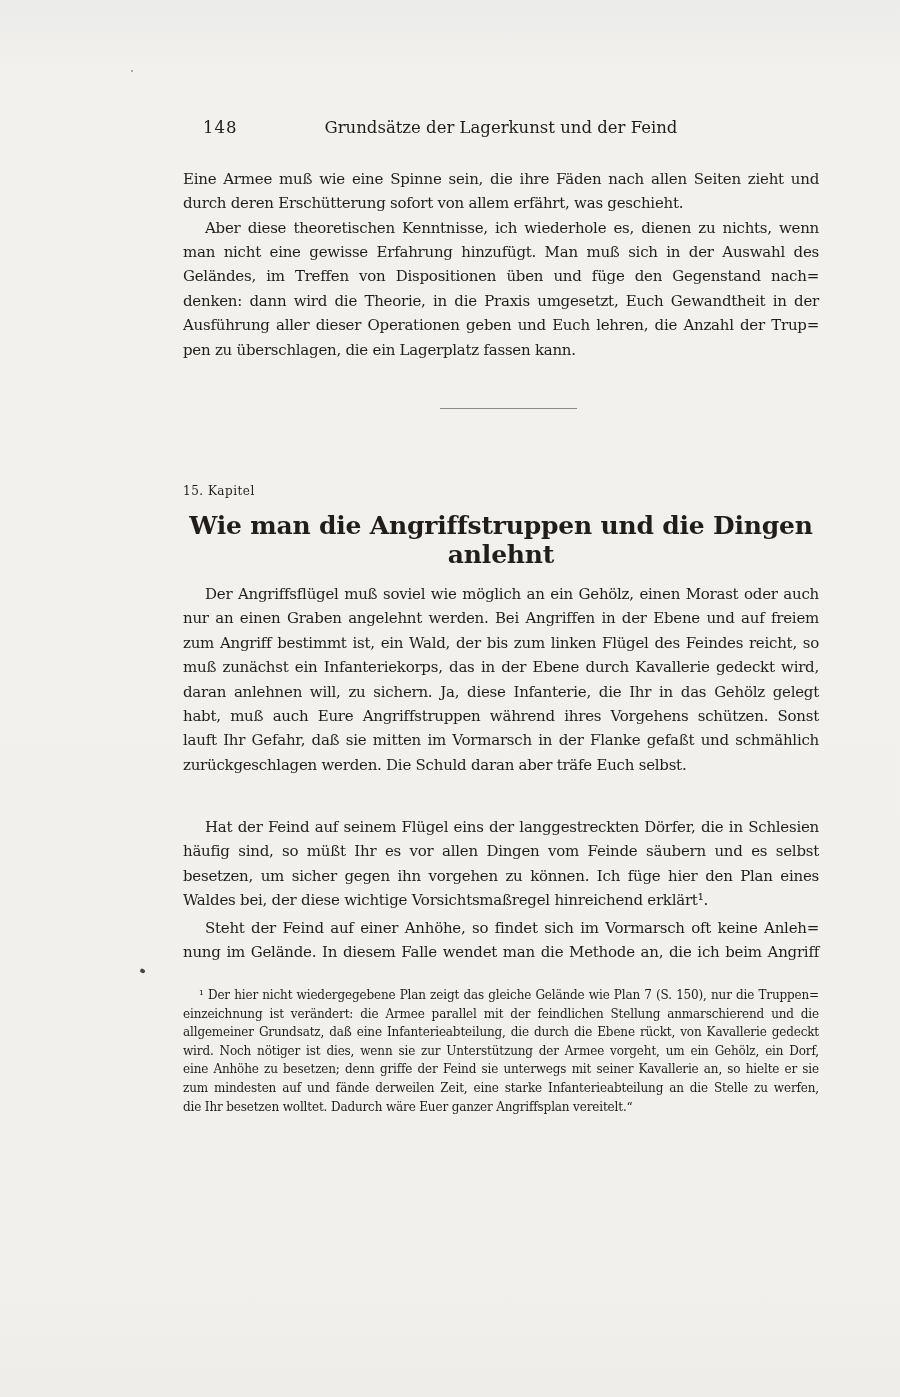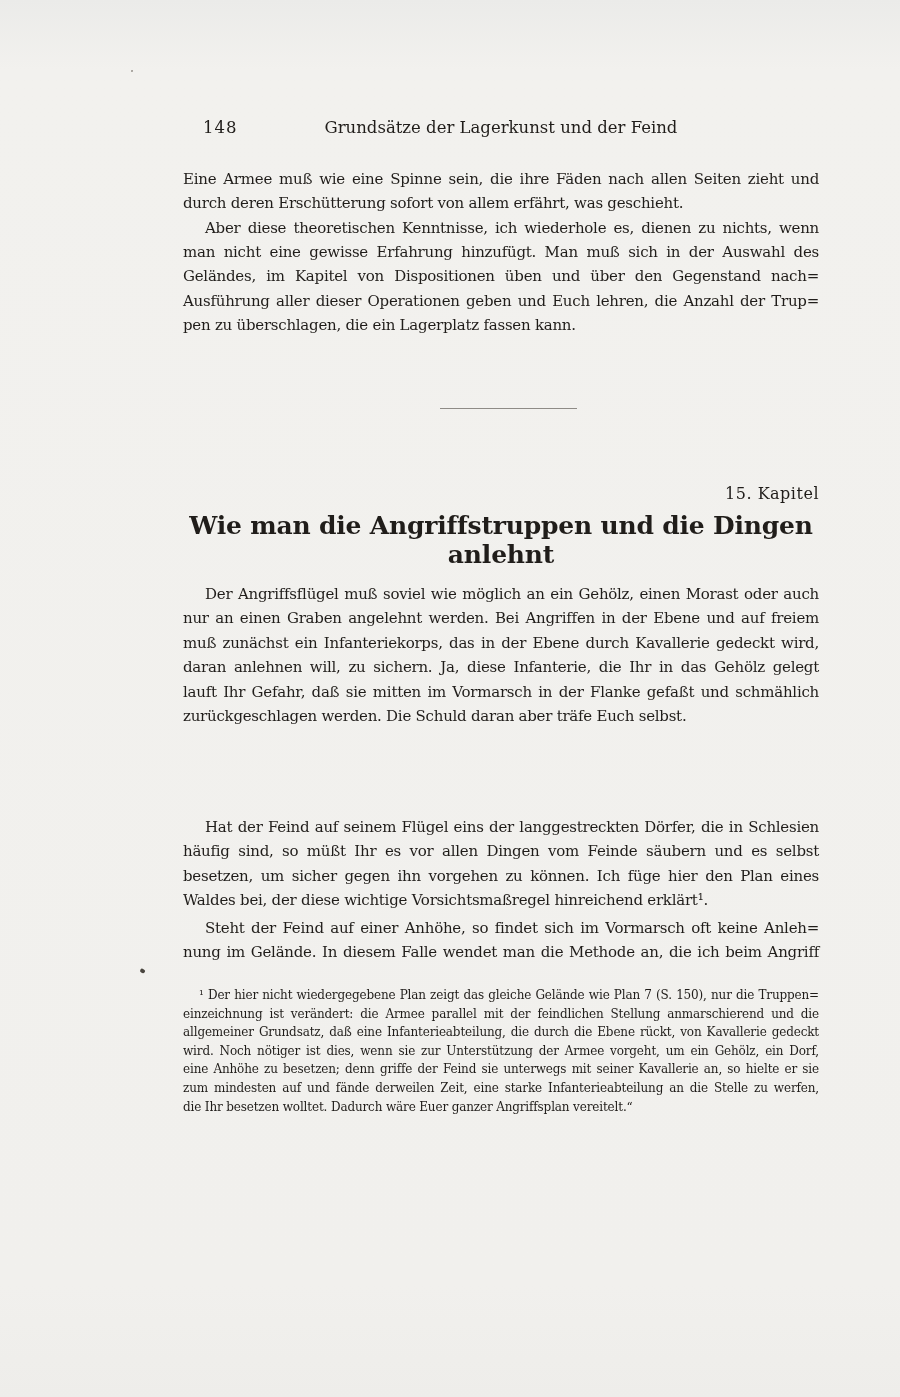--- a/index.html
+++ b/index.html
@@ -69,22 +69,22 @@
     height: 0;
     margin: 0;
     border: none;
     border-top: 1.5px solid #8e8b86;
   }
   .kicker {
     position: absolute;
     left: 183px;
     top: 484px;
     width: 636px;
-    text-align: right;
-    font-size: 16px;
+    text-align: left;
+    font-size: 12px;
     letter-spacing: 0.5px;
   }
   .title {
     position: absolute;
     left: 183px;
     top: 511px;
     width: 636px;
     margin: 0;
     text-align: center;
     font-size: 25px;
@@ -132,36 +132,39 @@
   </div>
 
   <div class="block para" id="para1">
       <div class="pline">Eine Armee muß wie eine Spinne sein, die ihre Fäden nach allen Seiten zieht und</div>
       <div class="pline lastline">durch deren Erschütterung sofort von allem erfährt, was geschieht.</div>
     </div>
 
   <div class="block para indent" id="para2">
       <div class="pline">Aber diese theoretischen Kenntnisse, ich wiederhole es, dienen zu nichts, wenn</div>
       <div class="pline">man nicht eine gewisse Erfahrung hinzufügt. Man muß sich in der Auswahl des</div>
-      <div class="pline">Geländes, im Kapitel von Dispositionen üben und über den Gegenstand nach=</div>
+      <div class="pline">Geländes, im Treffen von Dispositionen üben und füge den Gegenstand nach=</div>
+      <div class="pline">denken: dann wird die Theorie, in die Praxis umgesetzt, Euch Gewandtheit in der</div>
       <div class="pline">Ausführung aller dieser Operationen geben und Euch lehren, die Anzahl der Trup=</div>
       <div class="pline lastline">pen zu überschlagen, die ein Lagerplatz fassen kann.</div>
     </div>
 
   <hr class="divider">
 
   <div class="kicker">15. Kapitel</div>
 
   <h1 class="title">Wie man die Angriffstruppen und die Dingen anlehnt</h1>
 
   <div class="block para indent" id="para3">
       <div class="pline">Der Angriffsflügel muß soviel wie möglich an ein Gehölz, einen Morast oder auch</div>
       <div class="pline">nur an einen Graben angelehnt werden. Bei Angriffen in der Ebene und auf freiem</div>
+      <div class="pline">zum Angriff bestimmt ist, ein Wald, der bis zum linken Flügel des Feindes reicht, so</div>
       <div class="pline">muß zunächst ein Infanteriekorps, das in der Ebene durch Kavallerie gedeckt wird,</div>
       <div class="pline">daran anlehnen will, zu sichern. Ja, diese Infanterie, die Ihr in das Gehölz gelegt</div>
+      <div class="pline">habt, muß auch Eure Angriffstruppen während ihres Vorgehens schützen. Sonst</div>
       <div class="pline">lauft Ihr Gefahr, daß sie mitten im Vormarsch in der Flanke gefaßt und schmählich</div>
       <div class="pline lastline">zurückgeschlagen werden. Die Schuld daran aber träfe Euch selbst.</div>
     </div>
 
   <div class="block para indent" id="para4">
       <div class="pline">Hat der Feind auf seinem Flügel eins der langgestreckten Dörfer, die in Schlesien</div>
       <div class="pline">häufig sind, so müßt Ihr es vor allen Dingen vom Feinde säubern und es selbst</div>
       <div class="pline">besetzen, um sicher gegen ihn vorgehen zu können. Ich füge hier den Plan eines</div>
       <div class="pline lastline">Waldes bei, der diese wichtige Vorsichtsmaßregel hinreichend erklärt¹.</div>
     </div>

